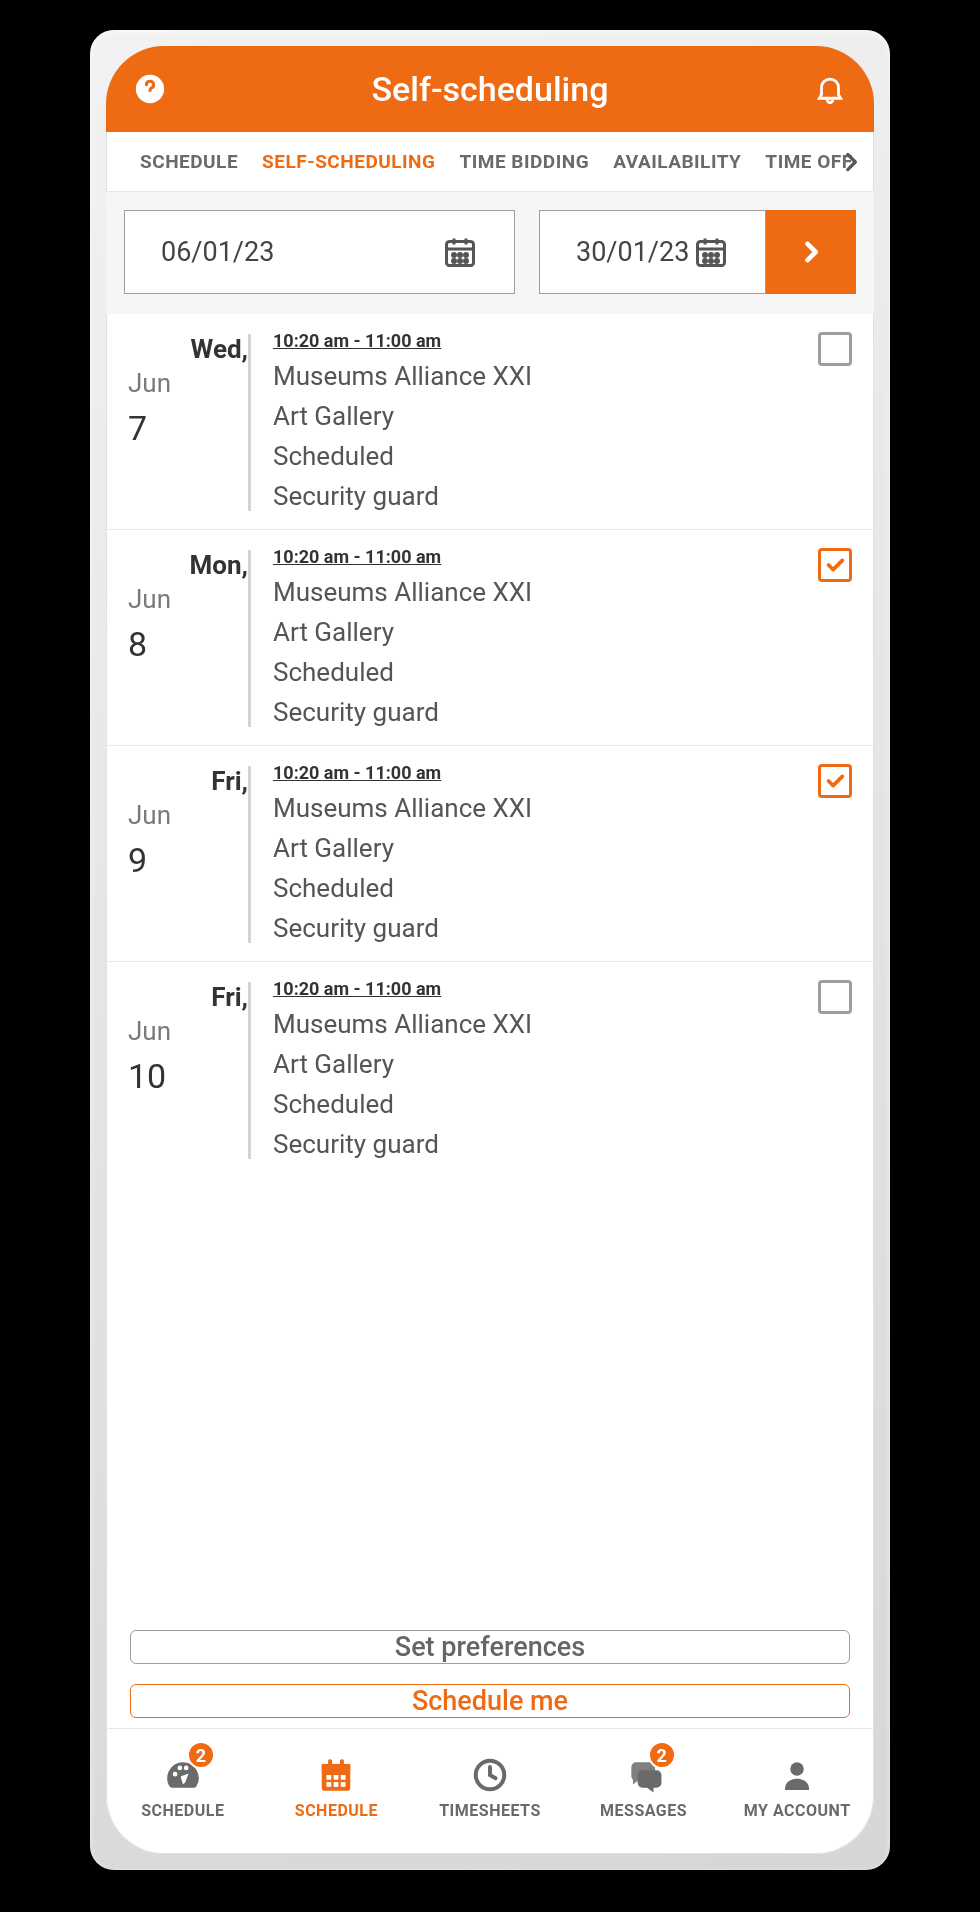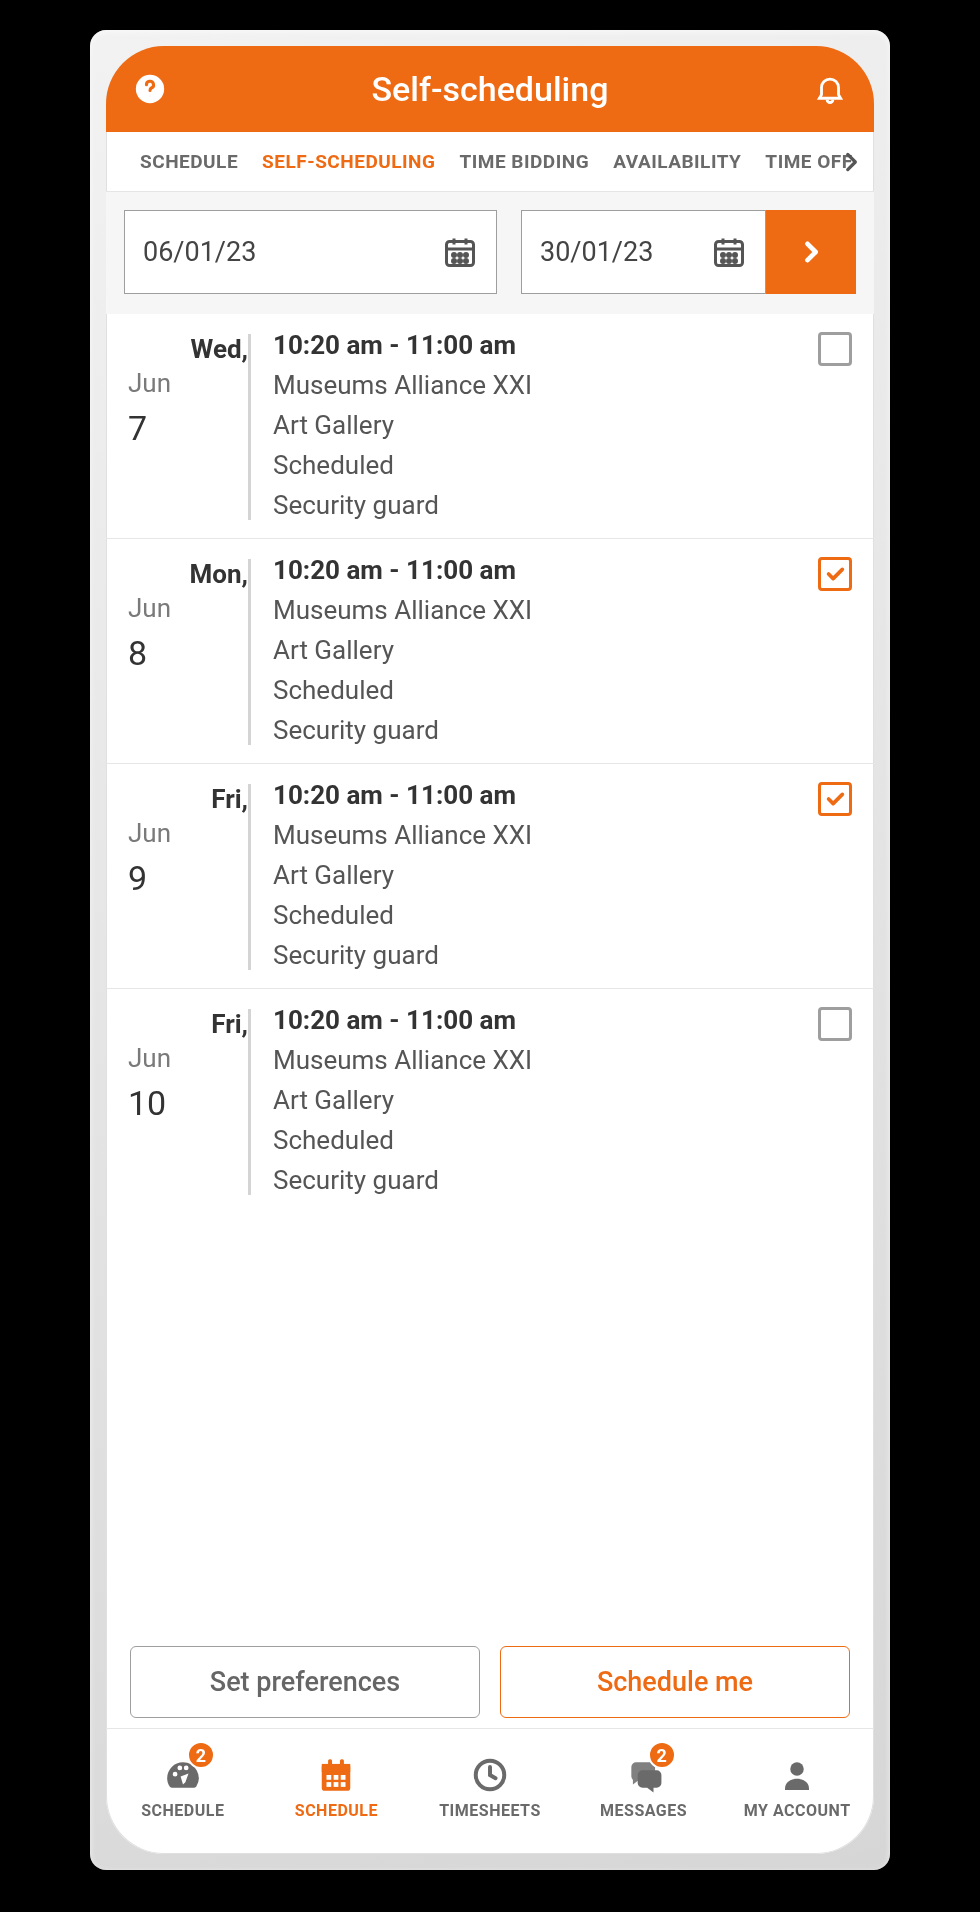--- a/index.html
+++ b/index.html
@@ -1,21 +1,21 @@
 <!DOCTYPE html>
 <html><head>
 <meta charset="utf-8">
 <style>
   * { box-sizing: border-box; margin: 0; padding: 0; }
   html, body { width: 980px; height: 1912px; background: #000; font-family: -apple-system, BlinkMacSystemFont, "Segoe UI", Roboto, Arial, sans-serif; }
   .phone-frame {
     position: absolute;
     left: 90px; top: 30px;
     width: 800px; height: 1840px;
-    border-radius: 16px;
+    border-radius: 24px;
     background: linear-gradient(160deg,#f2f2f2,#d6d6d6);
     box-shadow: 0 30px 60px rgba(0,0,0,.6), inset 0 2px 6px rgba(255,255,255,.6);
     padding: 16px;
   }
   .phone-inner {
     width: 100%; height: 100%;
     border-radius: 58px;
     background: #fff;
     overflow: hidden;
     display: flex; flex-direction: column;
@@ -60,21 +60,21 @@
     display: flex; gap: 24px;
     padding: 18px 18px 20px 18px;
     background: #f6f6f6;
   }
   .date-input {
     flex: 1;
     height: 84px;
     border: 1.5px solid #9e9e9e;
     background: #fff;
     display: flex; align-items: center;
-    padding: 0 18px;
+    padding: 0 36px;
   }
   .date-input .val {
     flex: 1;
     font-size: 27px;
     color: #444;
   }
   .date-input .cal { width: 36px; height: 36px; }
   .date-go {
     width: 90px; height: 84px;
     background: #ee6a13;
@@ -94,38 +94,39 @@
   .mon { font-size: 26px; color: #7a7a7a; margin-top: 4px; }
   .daynum { font-size: 34px; color: #333; margin-top: 10px; font-weight: 400;}
   .divider {
     width: 3px;
     background: #d4d4d4;
     margin-right: 22px;
     margin-top: 4px;
     margin-bottom: 0;
   }
   .detail-col { flex: 1; }
-  .time-range { font-size: 26px; font-weight: 700; color: #333; }
+  .time-range { font-size: 18px; font-weight: 700; color: #333; text-decoration: underline; }
   .line { font-size: 26px; color: #555; margin-top: 10px; }
   .check-wrap {
     position: absolute; top: 18px; right: 22px;
     width: 34px; height: 34px;
   }
   .chk {
     width: 34px; height: 34px;
     border: 3px solid #ee6a13;
     border-radius: 4px;
     display:flex; align-items:center; justify-content:center;
   }
   .chk.off { border-color: #9e9e9e; }
   .chk svg { width: 22px; height: 22px; }
   
   .action-row {
     display: flex; gap: 20px;
     padding: 16px 24px 10px 24px;
+    flex-direction: column;
   }
   .btn {
     flex: 1; height: 72px;
     border-radius: 6px;
     display: flex; align-items: center; justify-content: center;
     font-size: 27px; font-weight: 500;
   }
   .btn.secondary { border: 1.5px solid #9e9e9e; color: #666; background:#fff;}
   .btn.primary   { border: 1.5px solid #ee6a13; color: #ee6a13; background:#fff;}
   

